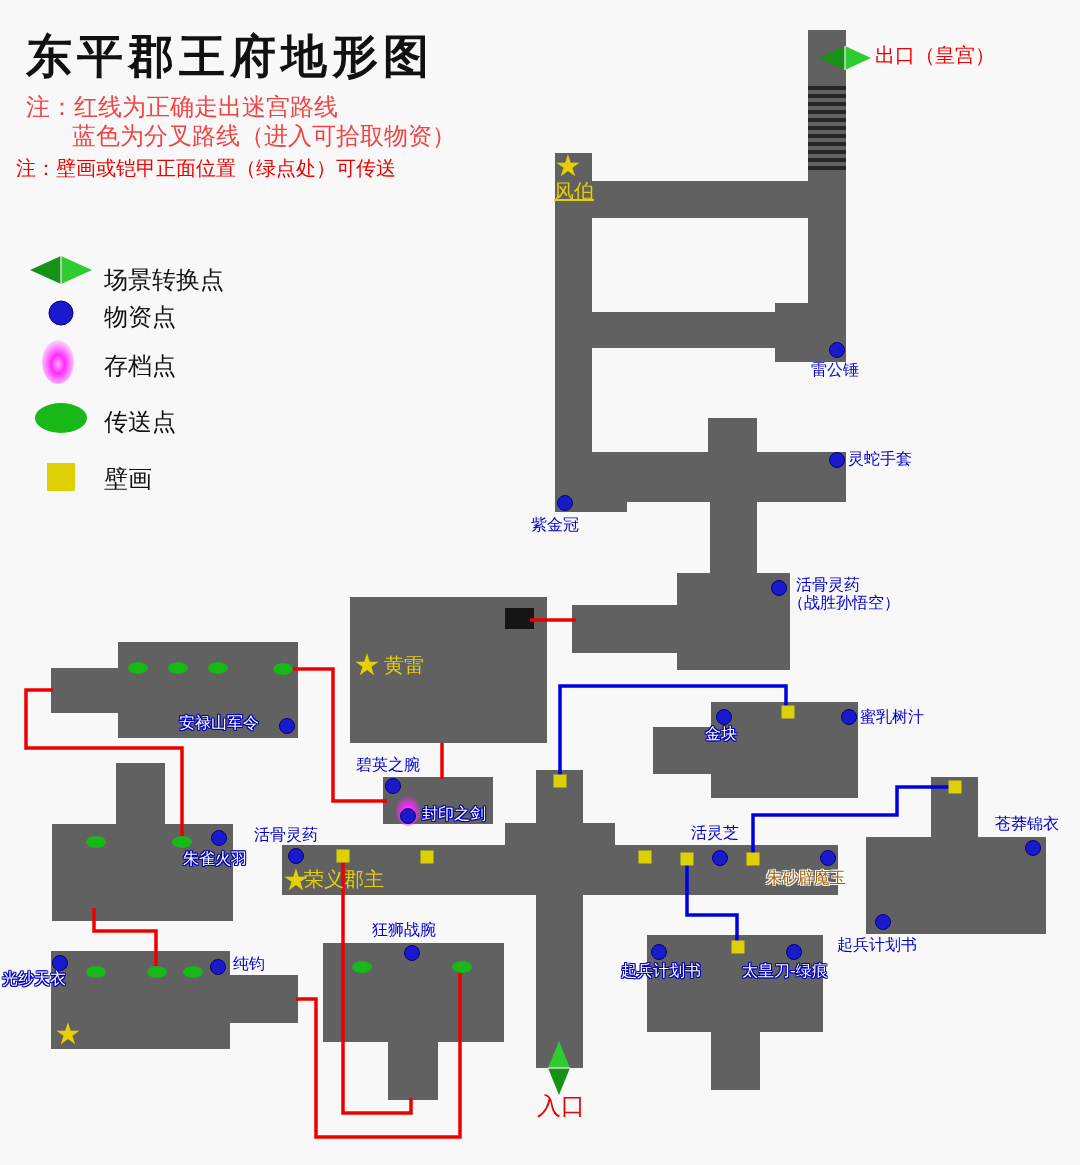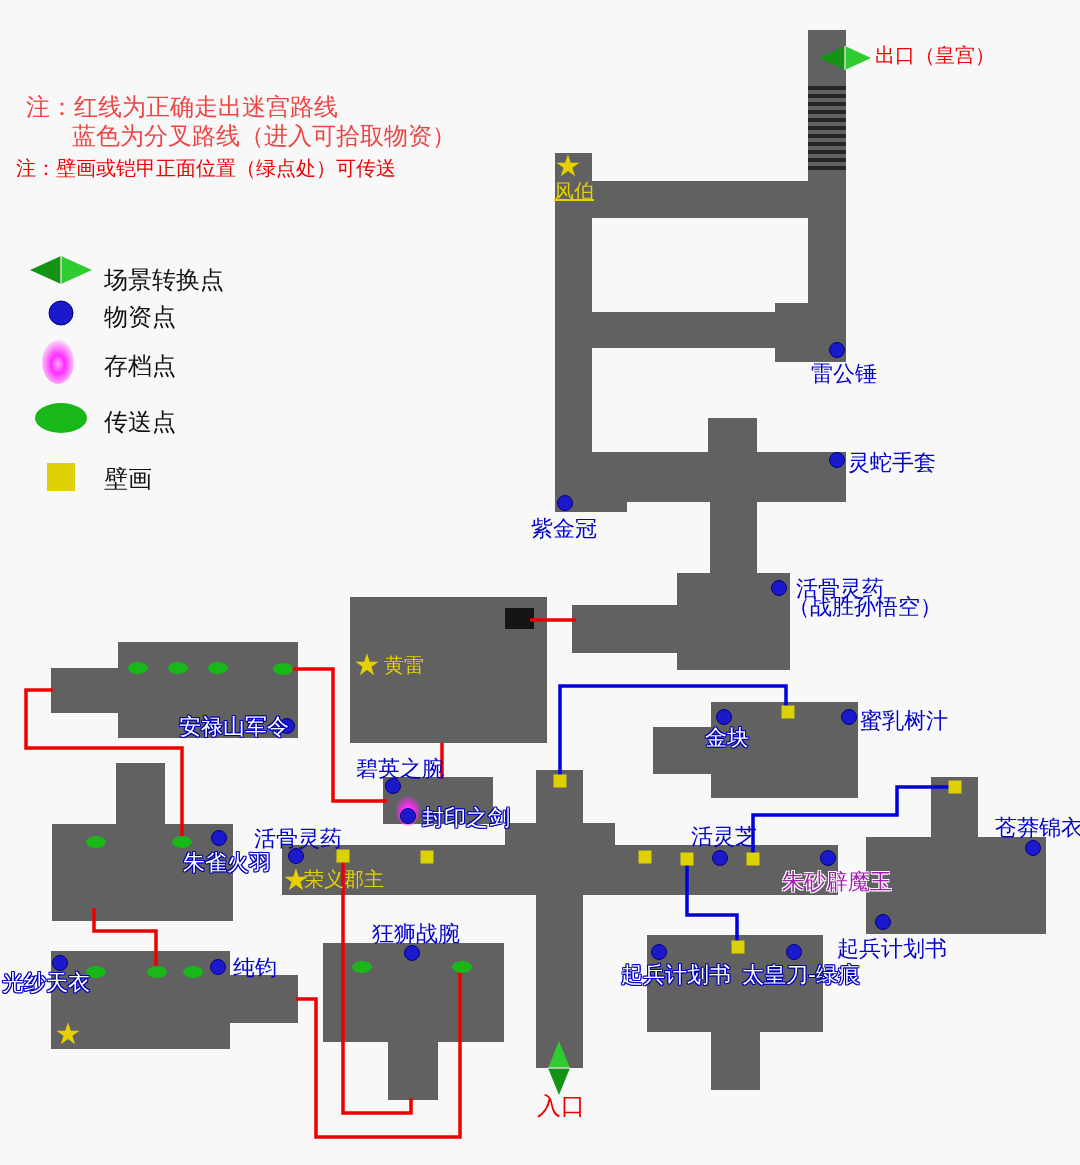--- a/index.html
+++ b/index.html
@@ -4,29 +4,29 @@
 <style>
   html,body{margin:0;padding:0;background:#f8f8f8;}
   .stage{position:relative;width:1080px;height:1165px;background:#f8f8f8;overflow:hidden;
          font-family:"DejaVu Sans",sans-serif;}
   #map-svg{position:absolute;left:0;top:0;}
   .title{position:absolute;left:26px;top:26px;font-size:46px;font-weight:bold;color:#111;
          letter-spacing:5px;white-space:nowrap;}
   .note{position:absolute;font-size:24px;color:#ef4444;white-space:nowrap;}
   .note.red{color:#ee0000;font-size:20px;}
   .legend-label{position:absolute;font-size:24px;color:#111;white-space:nowrap;}
-  .lbl{position:absolute;white-space:nowrap;font-size:22px;line-height:1.05;}
+  .lbl{position:absolute;white-space:nowrap;font-size:16px;line-height:1.05;}
   .lbl.blue{color:#0000cc;}
   .lbl.red{color:#ee0000;}
   .lbl.yellow{color:#e6d000;font-size:20px;}
   .lbl.wb{color:#ffffff;
     text-shadow:-1px -1px 0 #0000bb,1px -1px 0 #0000bb,-1px 1px 0 #0000bb,1px 1px 0 #0000bb,
                 -1px 0 0 #0000bb,1px 0 0 #0000bb,0 -1px 0 #0000bb,0 1px 0 #0000bb;}
-  .lbl.bh{color:#a21caf;
-    text-shadow:-1px -1px 0 #fff,1px -1px 0 #fff,-1px 1px 0 #fff,1px 1px 0 #fff;margin-left:16px;}
+  .lbl.bh{color:#a16207;
+    text-shadow:-1px -1px 0 #fff,1px -1px 0 #fff,-1px 1px 0 #fff,1px 1px 0 #fff;}
 </style>
 </head>
 <body>
 
 <div class="stage">
   <svg id="map-svg" width="1080" height="1165" viewBox="0 0 1080 1165">
       <defs>
         <radialGradient id="sg" cx="50%" cy="55%" r="60%">
           <stop offset="0%" stop-color="#ffaaff"></stop>
           <stop offset="35%" stop-color="#ff2bff"></stop>
@@ -140,20 +140,21 @@
       <line x1="548" y1="1068" x2="570" y2="1068" stroke="#d8d8d8" stroke-width="1.5"></line>
       <polygon points="30,270 61,256 61,284" fill="#149314"></polygon>
       <polygon points="61,256 92,270 61,284" fill="#2ecc2e"></polygon>
       <line x1="61" y1="256" x2="61" y2="284" stroke="#d8d8d8" stroke-width="1.5"></line>
       <text x="568" y="176" text-anchor="middle" font-size="30" fill="#e6d000">★</text>
       <text x="367" y="675" text-anchor="middle" font-size="30" fill="#e6d000">★</text>
       <text x="296" y="890" text-anchor="middle" font-size="30" fill="#e6d000">★</text>
       <text x="68" y="1044" text-anchor="middle" font-size="30" fill="#e6d000">★</text>
     </svg>
 
+  <div class="title">东平郡王府地形图</div>
   <div class="note" style="left:26px;top:91px">注：红线为正确走出迷宫路线</div>
   <div class="note" style="left:72px;top:120px">蓝色为分叉路线（进入可拾取物资）</div>
   <div class="note red" style="left:16px;top:155px">注：壁画或铠甲正面位置（绿点处）可传送</div>
 
   <div class="legend-label" style="left:104px;top:264px">场景转换点</div>
   <div class="legend-label" style="left:104px;top:301px">物资点</div>
   <div class="legend-label" style="left:104px;top:350px">存档点</div>
   <div class="legend-label" style="left:104px;top:406px">传送点</div>
   <div class="legend-label" style="left:104px;top:463px">壁画</div>
 

